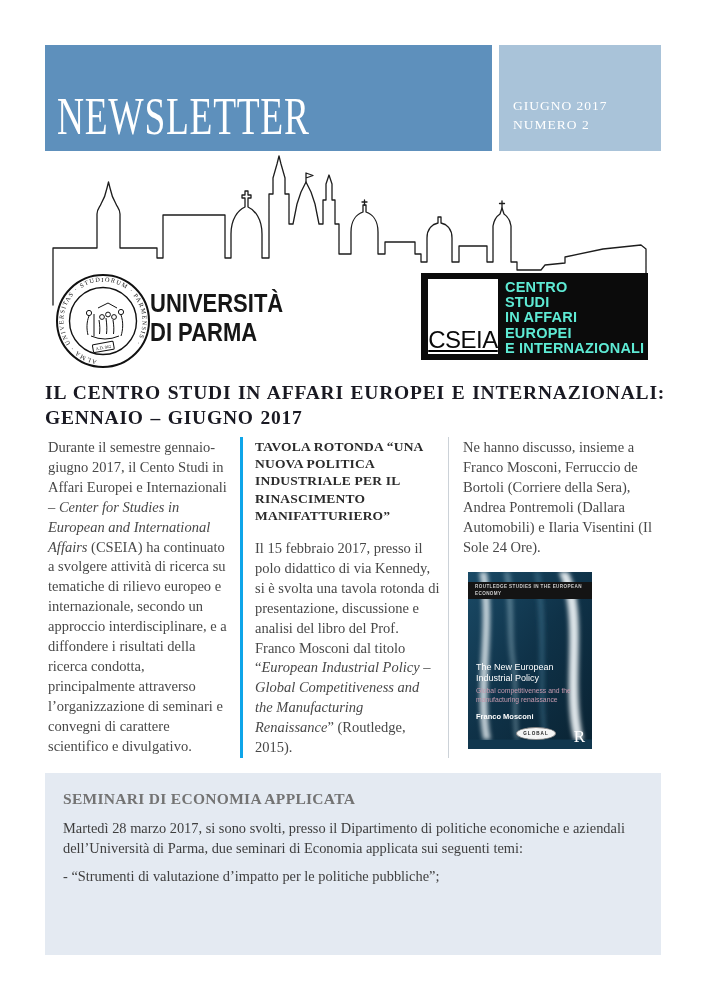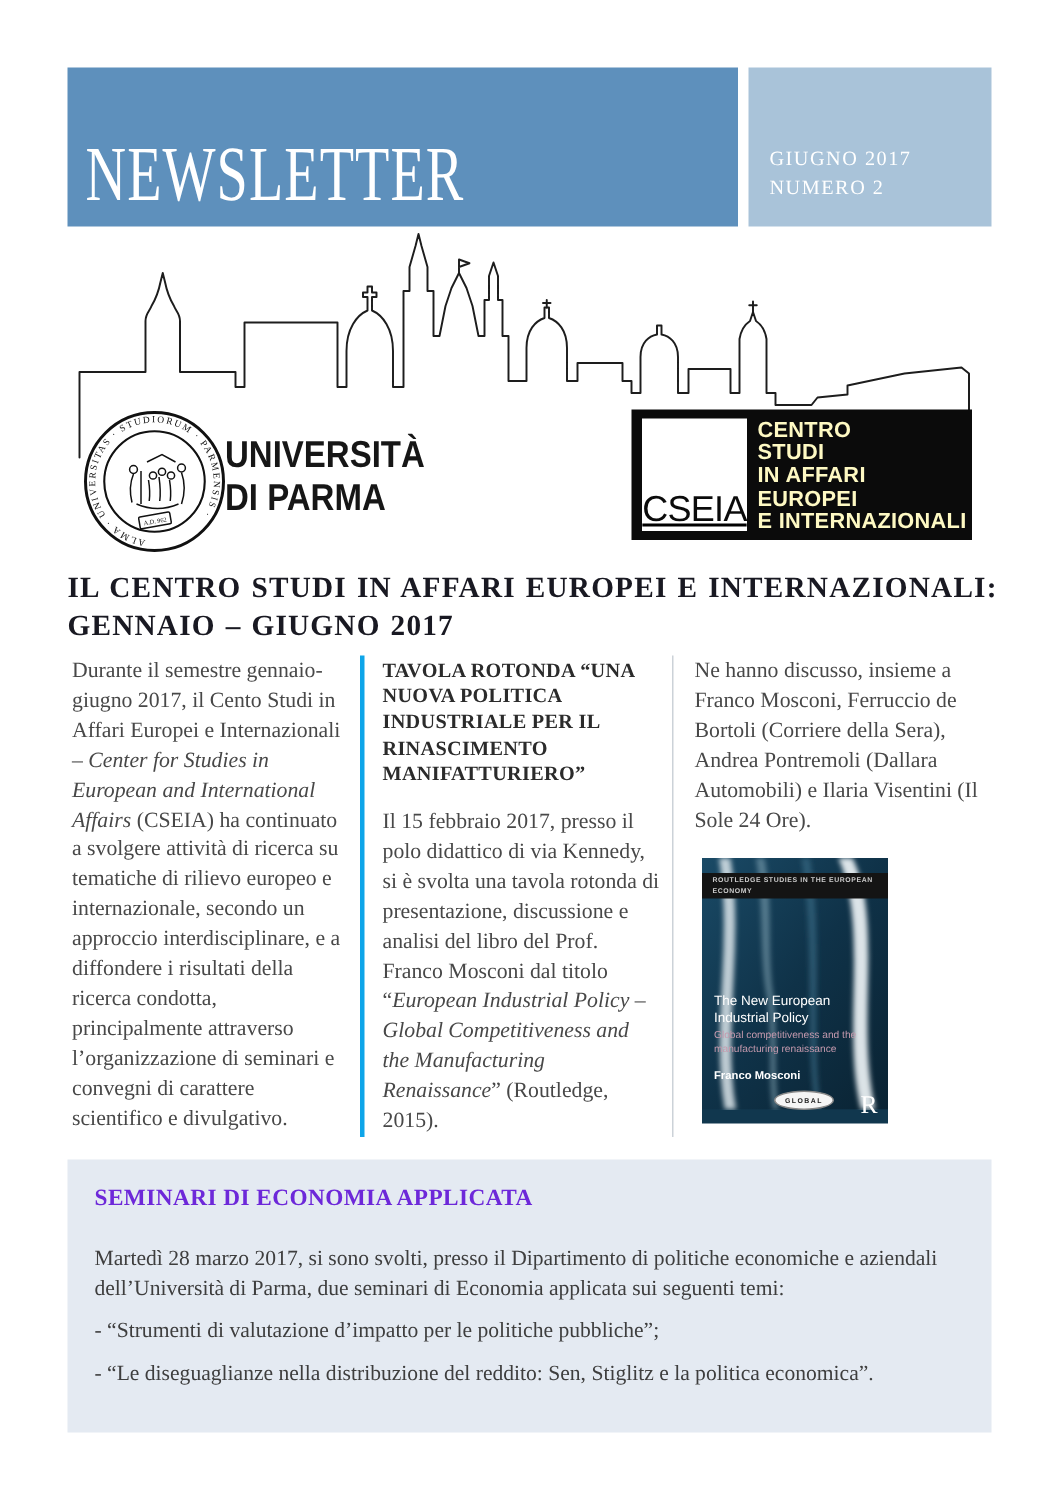--- a/index.html
+++ b/index.html
@@ -44,21 +44,21 @@
   .cseia { position:absolute; left:421px; top:273px; width:227px; height:87px; background:#0b0b0b; }
   .cseia-white {
     position:absolute; left:7px; top:6px; width:70px; height:75px; background:#ffffff;
     display:flex; align-items:flex-end; justify-content:center;text-decoration:underline;
   }
   .cseia-acronym {
     font-family:"Liberation Sans", sans-serif; font-size:24px; letter-spacing:-0.5px;
     color:#0b0b0b; line-height:1; padding-bottom:2px;
   }
   .cseia-lines {
-    position:absolute; left:84px; top:7px; color:#fef9c3;
+    position:absolute; left:84px; top:7px; color:#5eead4;
     font-family:"Liberation Sans", sans-serif; font-weight:bold;
     font-size:14.5px; line-height:15.2px; letter-spacing:0.2px; white-space:nowrap;
   }
 
   
   .main-heading {
     position:absolute; left:45px; top:380px; width:626px;
     font-size:19.5px; font-weight:bold; letter-spacing:0.8px; word-spacing:1px;
     line-height:25px; color:#191922;
   }
@@ -111,21 +111,21 @@
     position:absolute; right:7px; bottom:4px; color:#ffffff;
     font-family:"Liberation Serif", serif; font-size:17px; line-height:1;
   }
 
   
   .seminars {
     position:absolute; left:45px; top:773px; width:616px; height:182px;
     background:#e4eaf2; padding:15px 18px;
   }
   .sem-heading {
-    font-size:15.5px; font-weight:bold; letter-spacing:0.3px; color:#6d28d9; margin:2px 0 22px;
+    font-size:15.5px; font-weight:bold; letter-spacing:0.3px; color:#737373; margin:2px 0 11px;
   }
   .seminars p { font-size:14.4px; line-height:19.6px; color:#3e3e3e; margin-bottom:9px; }
 </style>
 </head>
 <body>
 
 <div class="page">
 
   <div class="hdr-dark">
     <div class="newsletter">NEWSLETTER</div>
@@ -244,16 +244,15 @@
         <div class="book-badge">GLOBAL</div>
         <div class="book-r">R</div>
       </div>
     </div>
   </div>
 
   <div class="seminars">
     <div class="sem-heading">SEMINARI DI ECONOMIA APPLICATA</div>
     <p>Martedì 28 marzo 2017, si sono svolti, presso il Dipartimento di politiche economiche e aziendali dell’Università di Parma, due seminari di Economia applicata sui seguenti temi:</p>
     <p>- “Strumenti di valutazione d’impatto per le politiche pubbliche”;</p>
-    <p>- “Le diseguaglianze nella distribuzione del reddito: Sen, Stiglitz e la politica economica”.</p>
   </div>
 
 </div>
 
 </body></html>

